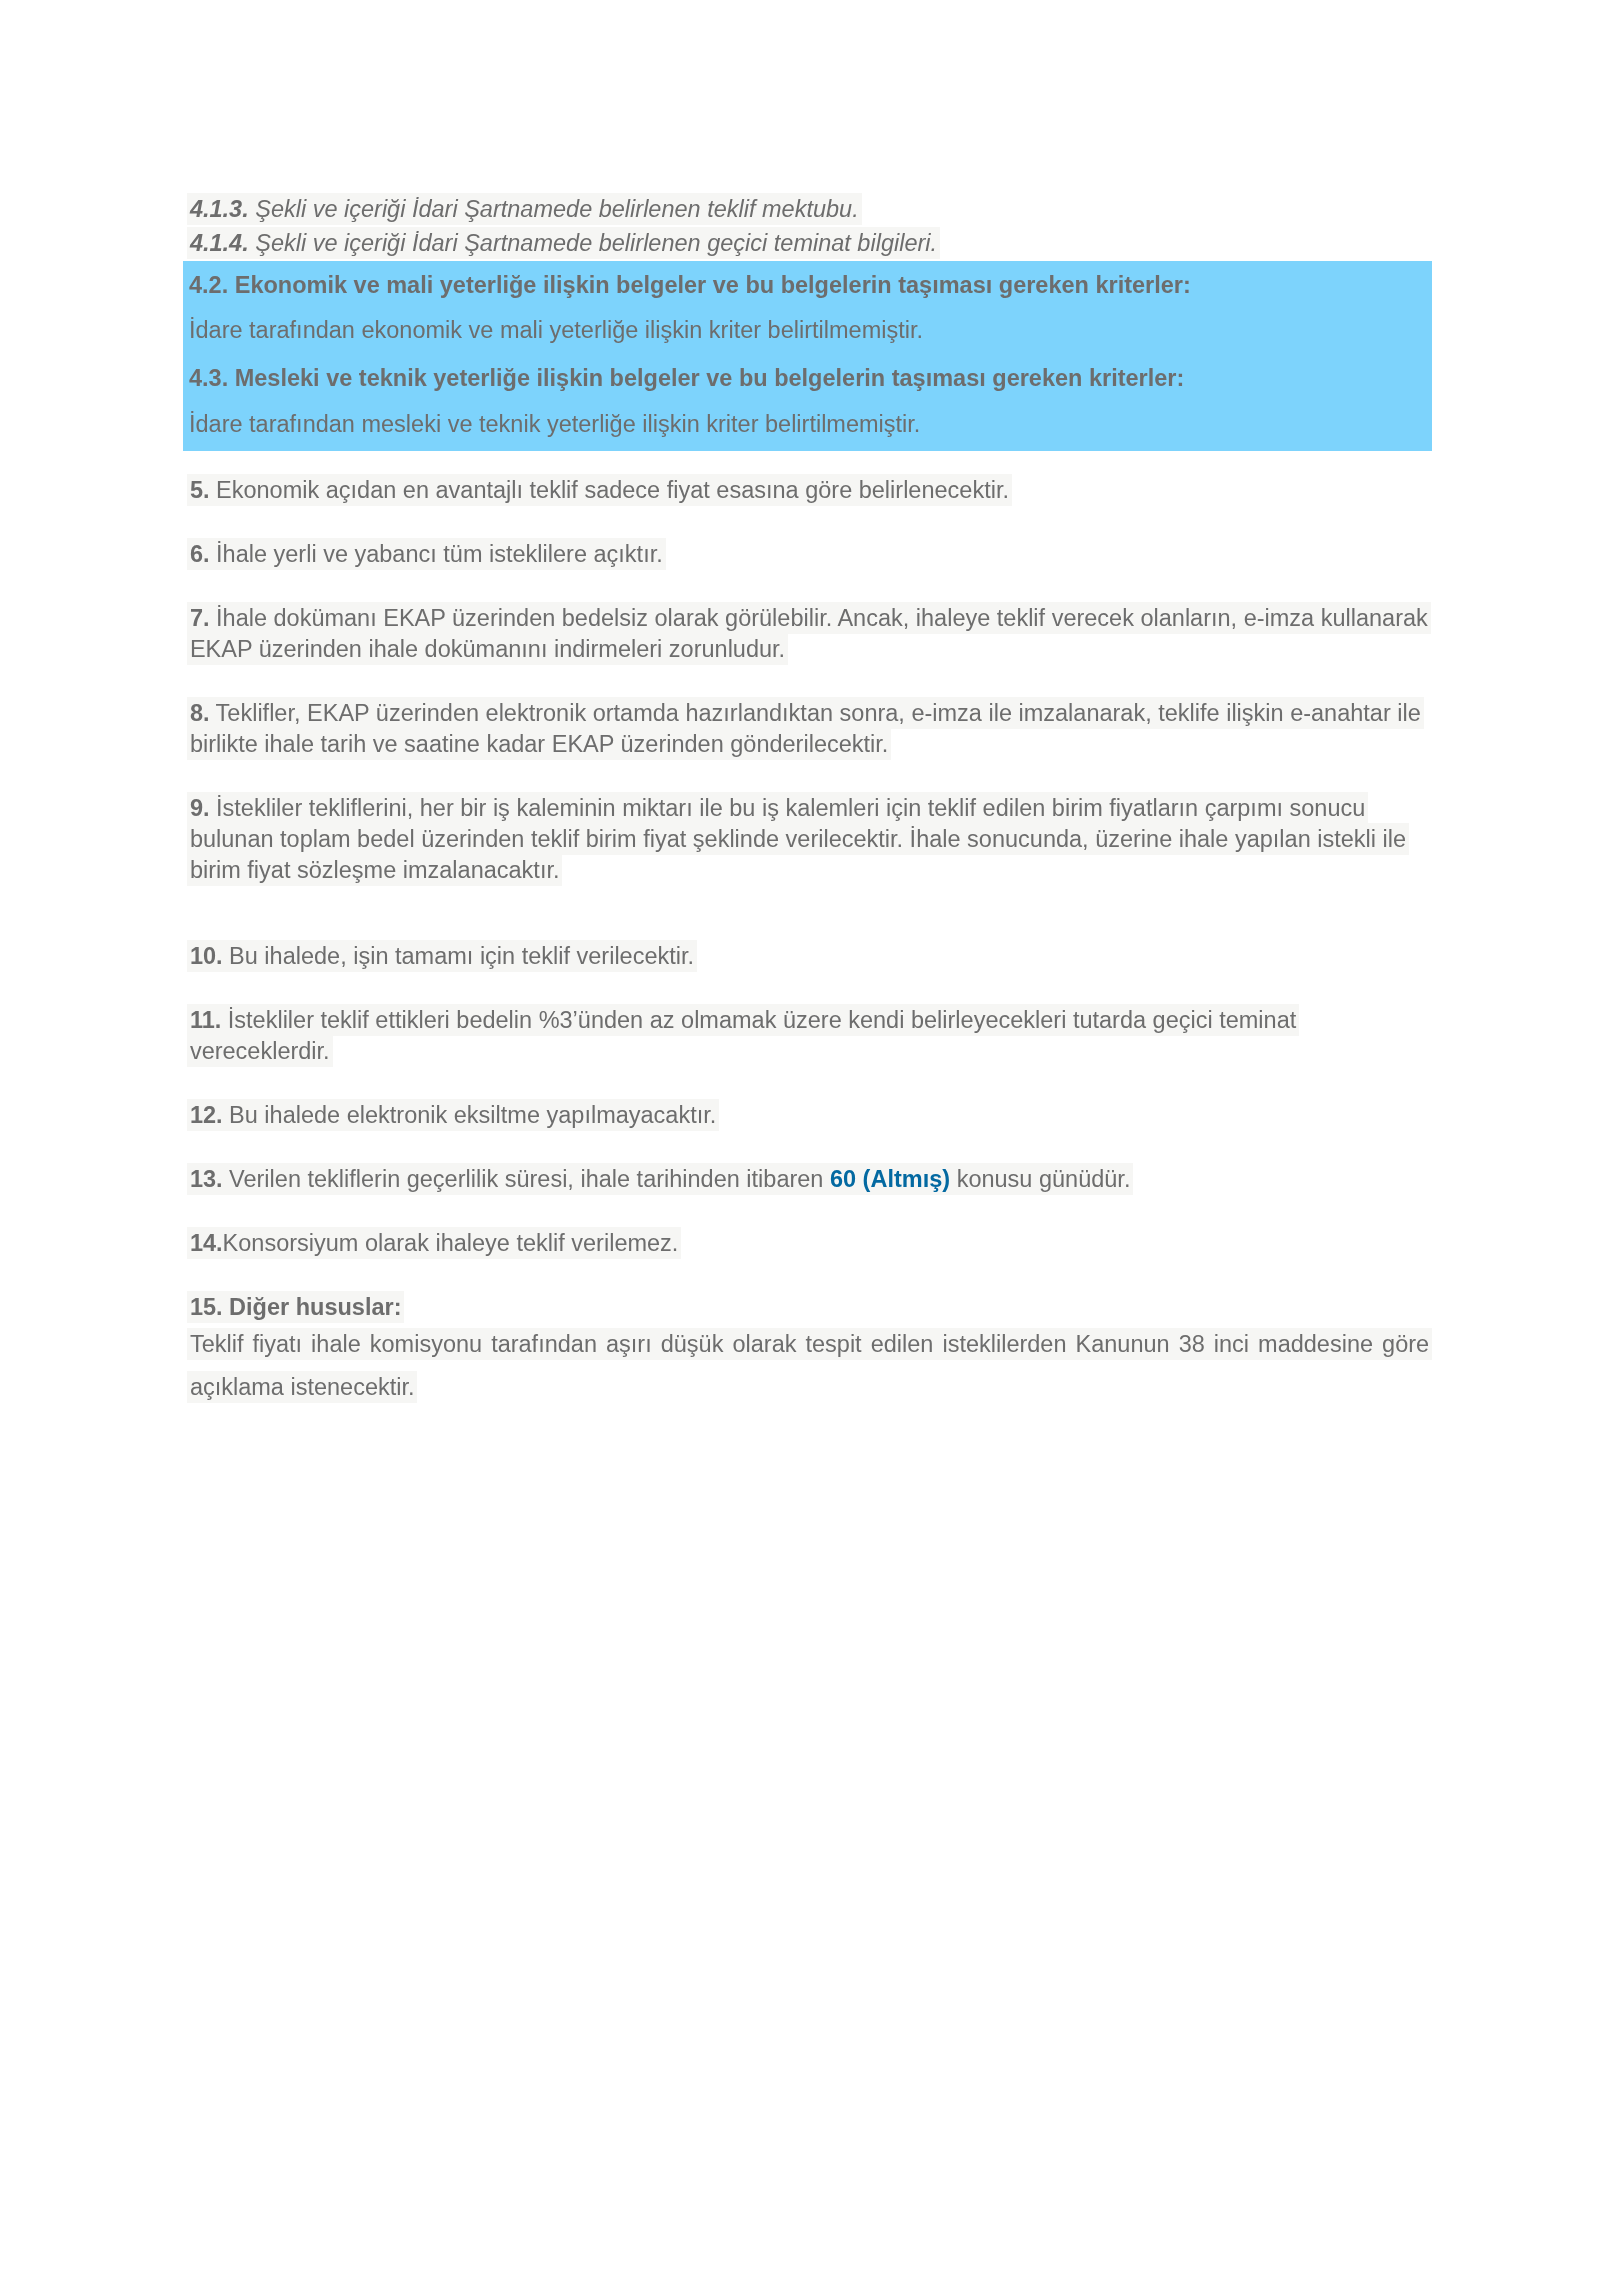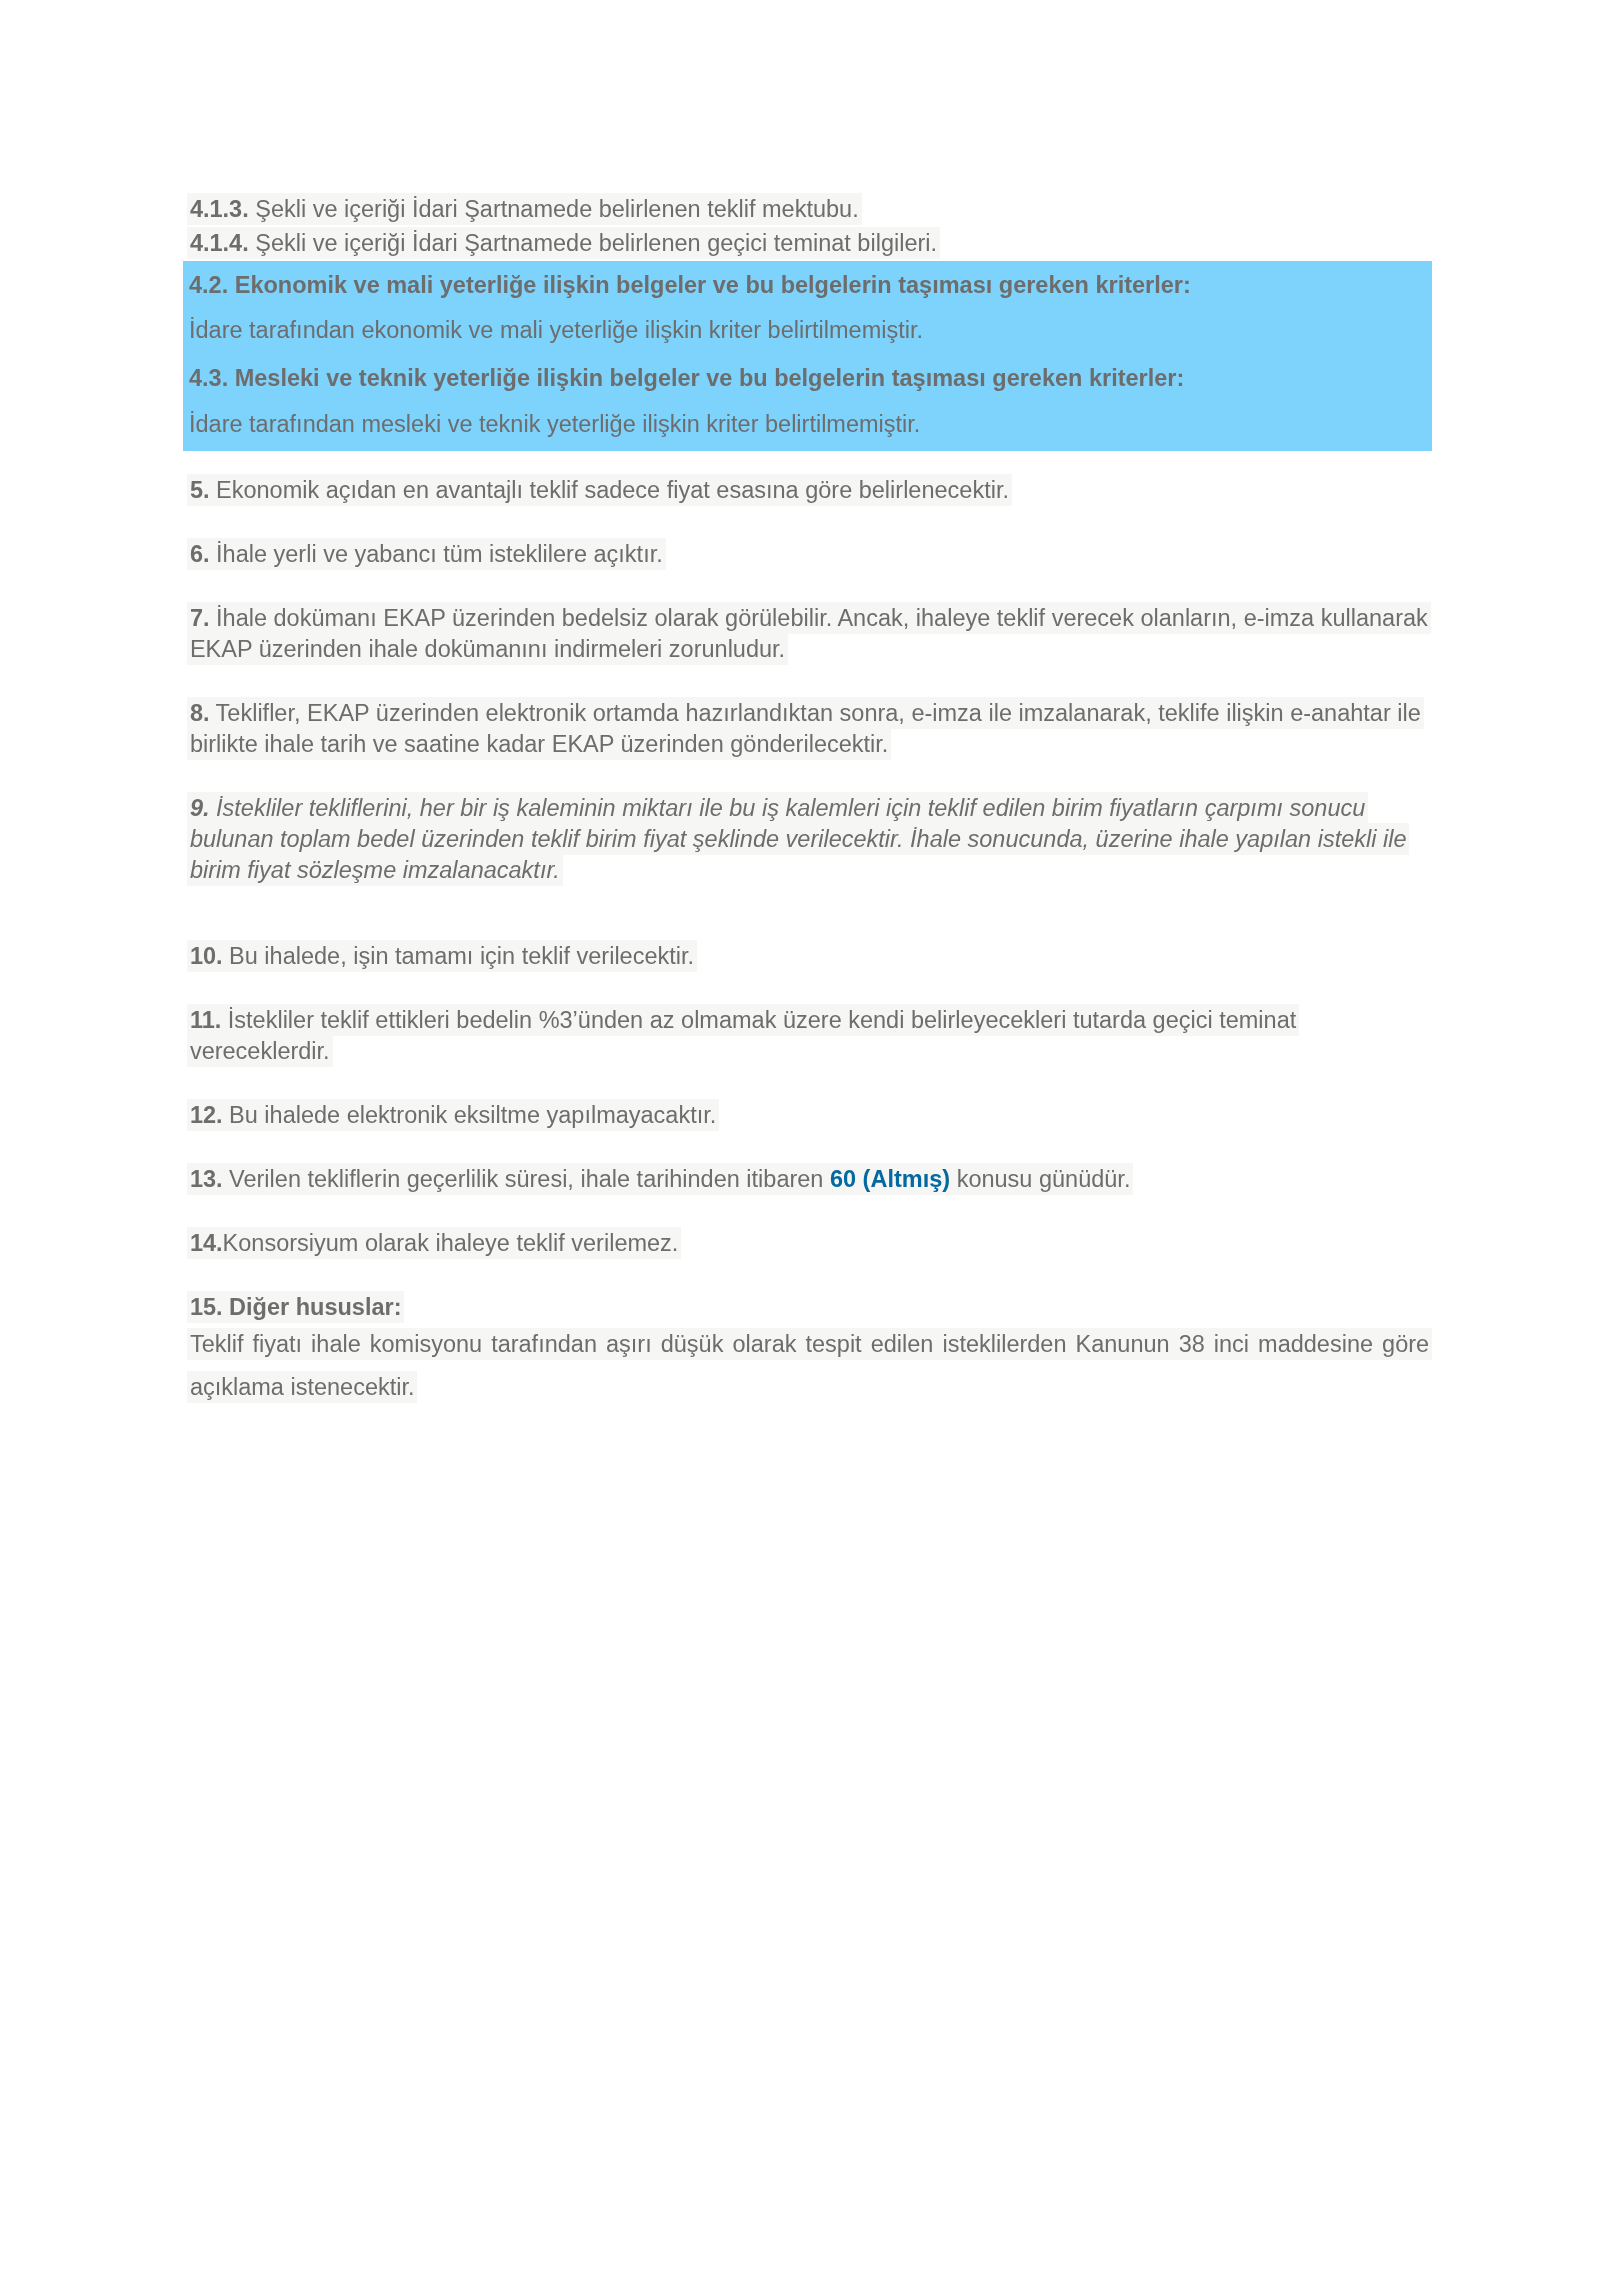--- a/index.html
+++ b/index.html
@@ -32,42 +32,42 @@
   .hl {
     background: #f6f6f4;
     padding: 2.9px 2.9px;
     -webkit-box-decoration-break: clone;
     box-decoration-break: clone;
   }
   .line41 {
     line-height: 34px;
     margin: 0;
   }
-  .group41 { margin: 0 0 0 0; }
+  .group41 { margin: 0 0 0 0; font-style: italic; }
   
   .criteria-block {
     background: #7dd3fc;
     margin: 1px 0 23.5px -3.9px;
     padding: 9.8px 5.9px 12.7px 5.9px;
   }
   .criteria-block .row-h {
     font-weight: bold;
     line-height: 29px;
     margin: 0 0 16.7px 0;
   }
   .criteria-block .row-b {
     line-height: 29px;
     margin: 0 0 18.6px 0;
   }
   .criteria-block .row-b:last-child { margin-bottom: 0; }
   .para {
     line-height: 31px;
     margin: 16px 0 33px 0;
   }
-  .para.gap-large { margin-bottom: 55px; font-style: italic; }
+  .para.gap-large { margin-bottom: 55px; }
   .p15-body {
     text-align: justify;
     line-height: 43px;
     margin: 0;
   }
   .blue-bold {
     color: #0369a1;
     font-weight: bold;
   }
 </style>

